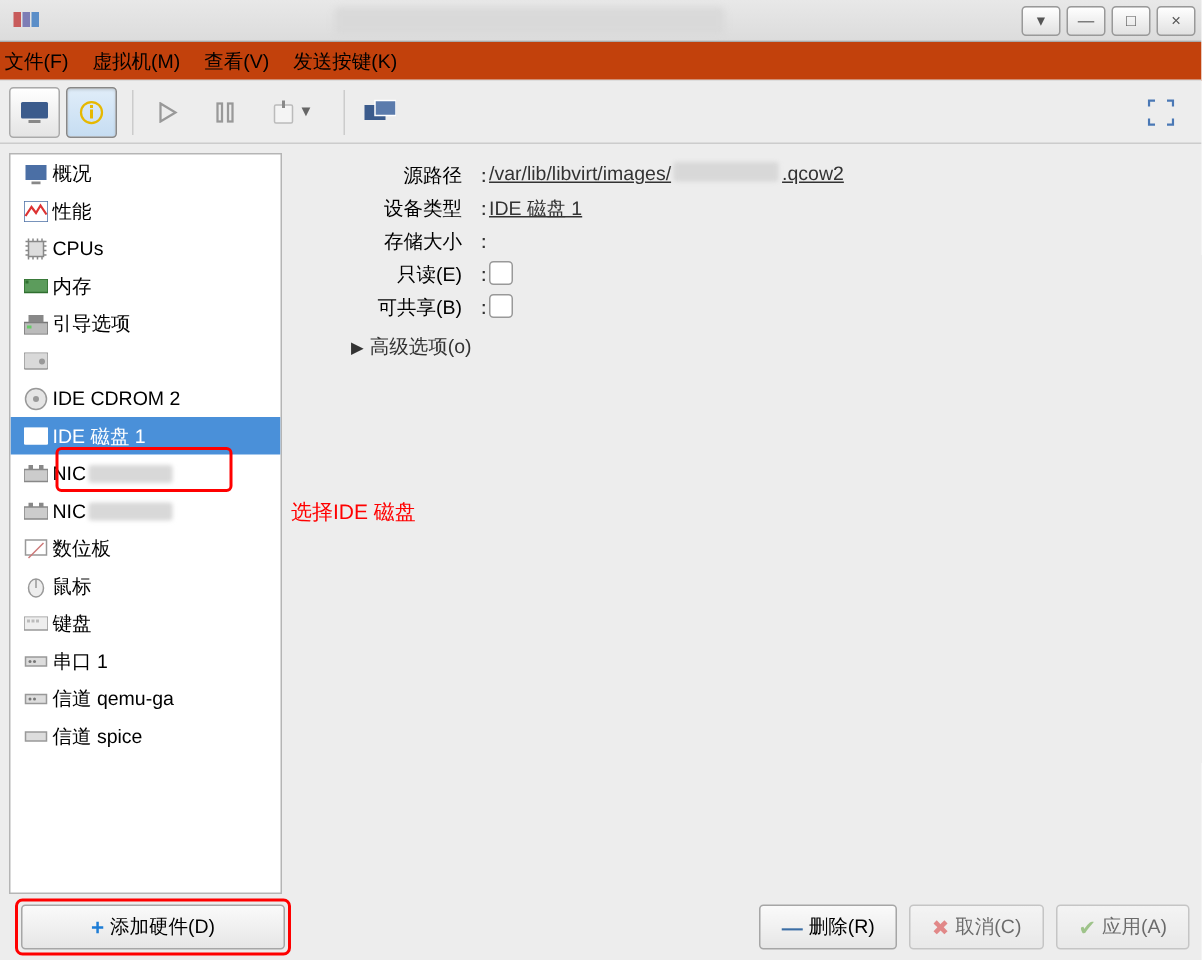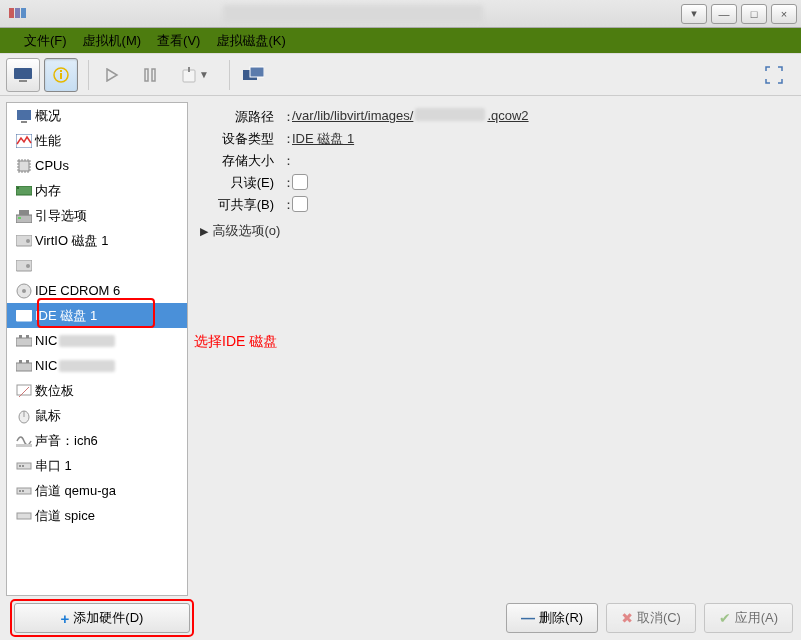--- a/index.html
+++ b/index.html
@@ -2,29 +2,29 @@
 <html><head>
 <meta charset="utf-8">
 <style>
 * { margin: 0; padding: 0; box-sizing: border-box; font-family: "Microsoft YaHei", "SimSun", sans-serif; }
 body { background: #fff; width: 801px; height: 640px; overflow: hidden; }
 .titlebar { height: 28px; background: linear-gradient(#e8e8e8, #dcdcdc); border-bottom: 1px solid #aaa; display: flex; align-items: center; padding: 0 4px; }
 .titlebar .appicon { width: 20px; height: 16px; margin-left: 4px; }
 .titlebar .tb-redact { flex: 1; display:flex; justify-content:center;}
 .titlebar .tb-redact .blur { width: 260px; height: 18px; background: #d9d9d9; border-radius: 3px; filter: blur(2px);}
 .titlebar .winbtn { width: 26px; height: 20px; border: 1px solid #999; background: linear-gradient(#fff,#e1e1e1); margin-left: 4px; border-radius: 3px; display: flex; align-items: center; justify-content: center; font-size: 11px; color:#555; cursor:pointer;}
-.menubar { height: 26px; background: #4d7c0f; display: flex; align-items: center; padding: 0 24px; font-size: 13px; border-bottom: 1px solid #ddd;}
+.menubar { height: 26px; background: #c2410c; display: flex; align-items: center; padding: 0 3px; font-size: 13px; border-bottom: 1px solid #ddd;}
 .menubar span { margin-right: 16px; cursor: pointer; }
 .toolbar { height: 42px; background: #ededed; display: flex; align-items: center; padding: 0 6px; border-bottom: 1px solid #ccc;}
 .tbtn { width: 34px; height: 34px; border: 1px solid transparent; border-radius: 3px; display:flex; align-items:center; justify-content:center; margin-right: 4px; cursor:pointer;}
 .tbtn.raised { border-color:#aaa; background: linear-gradient(#fff,#e4e4e4);}
 .tbtn.active { border-color:#888; background: linear-gradient(#e0edf9,#c6ddf2); box-shadow: inset 0 1px 2px rgba(0,0,0,.15);}
 .tsep { width: 1px; height: 30px; background: #ccc; margin: 0 6px;}
 .toolbar .tspacer { flex: 1;}
-.mainrow { display: flex; height: calc(640px - 28px - 26px - 42px - 44px); background: #ededed;}
+.mainrow { display: flex; height: calc(640px - 28px - 26px - 42px - 44px); background: #ededed; gap: 34px;}
 .sidebar { width: 182px; background: #fff; border: 1px solid #b5b5b5; margin: 6px 0 0 6px; overflow: hidden; position: relative;}
 .sblist { font-size: 13px; }
 .sbitem { display: flex; align-items: center; height: 25px; padding: 0 6px; cursor: pointer; white-space: nowrap;}
 .sbitem .icobox { width: 22px; display:flex; align-items:center; justify-content:center;}
 .sbitem.selected { background: #4a90d9; color: #fff;}
 .sbitem .blur { width: 56px; height: 12px; background: #d8d8d8; border-radius: 2px; margin-left: 2px; filter: blur(1.5px);}
 .annot { color: #f00; font-size: 14px; }
 .redbox { border: 2px solid #f00; position: absolute; pointer-events: none;}
 .content { flex: 1; padding: 8px 12px; font-size: 13px; color: #333;}
 .content h4 { font-size: 13px; font-weight: bold; margin-bottom: 6px;}
@@ -66,21 +66,21 @@
   <div class="winbtn">▾</div>
   <div class="winbtn">—</div>
   <div class="winbtn">□</div>
   <div class="winbtn">×</div>
 </div>
 
 <div class="menubar">
   <span>文件(F)</span>
   <span>虚拟机(M)</span>
   <span>查看(V)</span>
-  <span>虚拟磁盘(K)</span>
+  <span>发送按键(K)</span>
 </div>
 
 <div class="toolbar">
   <div class="tbtn raised">
       <svg width="20" height="16">
         <rect x="1" y="1" width="18" height="11" rx="1" fill="#3b5b8c"></rect>
         <rect x="6" y="13" width="8" height="2" fill="#888"></rect>
       </svg>
     </div>
   <div class="tbtn active">
@@ -173,39 +173,30 @@
           </span>
           <span>引导选项</span>
         </div>
         <div class="sbitem">
           <span class="icobox">
             <svg width="16" height="12">
               <rect x="0" y="0" width="16" height="11" rx="1" fill="#d9d9d9" stroke="#999"></rect>
               <circle cx="12" cy="6" r="2" fill="#999"></circle>
             </svg>
           </span>
-          <span>VirtIO 磁盘 1</span>
-        </div>
-        <div class="sbitem">
-          <span class="icobox">
-            <svg width="16" height="12">
-              <rect x="0" y="0" width="16" height="11" rx="1" fill="#d9d9d9" stroke="#999"></rect>
-              <circle cx="12" cy="6" r="2" fill="#999"></circle>
-            </svg>
-          </span>
           <span></span>
         </div>
         <div class="sbitem">
           <span class="icobox">
             <svg width="16" height="16">
               <circle cx="8" cy="8" r="7" fill="#e5e5e5" stroke="#999"></circle>
               <circle cx="8" cy="8" r="2" fill="#999"></circle>
             </svg>
           </span>
-          <span>IDE CDROM 6</span>
+          <span>IDE CDROM 2</span>
         </div>
         <div class="sbitem selected">
           <span class="icobox">
             <svg width="16" height="12">
               <rect x="0" y="0" width="16" height="11" rx="1" fill="#fff" stroke="#fff"></rect>
               <circle cx="12" cy="6" r="2" fill="#fff"></circle>
             </svg>
           </span>
           <span>IDE 磁盘 1</span>
         </div>
@@ -244,26 +235,28 @@
           <span class="icobox">
             <svg width="14" height="16">
               <ellipse cx="7" cy="9" rx="5" ry="6" fill="#eee" stroke="#999"></ellipse>
               <line x1="7" y1="3" x2="7" y2="9" stroke="#999"></line>
             </svg>
           </span>
           <span>鼠标</span>
         </div>
         <div class="sbitem">
           <span class="icobox">
-            <svg width="16" height="12">
-              <path d="M1 6 Q5 -2 8 6 T15 6" fill="none" stroke="#888" stroke-width="1.5"></path>
-              <rect x="0" y="9" width="16" height="3" fill="#ccc"></rect>
-            </svg>
-          </span>
-          <span>声音：ich6</span>
+            <svg width="16" height="10">
+              <rect x="0" y="0" width="16" height="9" fill="#eee" stroke="#999"></rect>
+              <rect x="2" y="2" width="2" height="2" fill="#bbb"></rect>
+              <rect x="5" y="2" width="2" height="2" fill="#bbb"></rect>
+              <rect x="8" y="2" width="2" height="2" fill="#bbb"></rect>
+            </svg>
+          </span>
+          <span>键盘</span>
         </div>
         <div class="sbitem">
           <span class="icobox">
             <svg width="16" height="10">
               <rect x="1" y="2" width="14" height="6" fill="#ddd" stroke="#999"></rect>
               <circle cx="4" cy="5" r="1" fill="#777"></circle>
               <circle cx="7" cy="5" r="1" fill="#777"></circle>
             </svg>
           </span>
           <span>串口 1</span>

